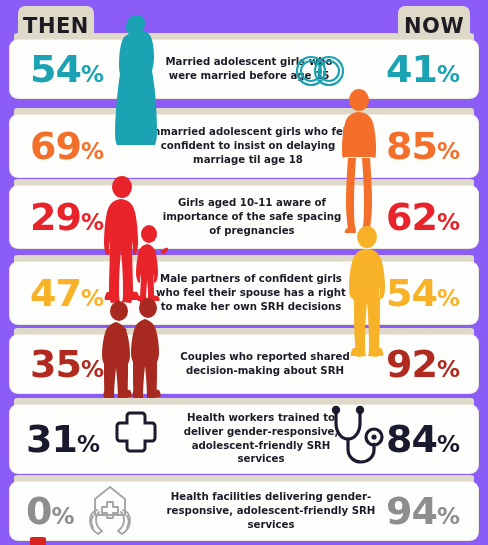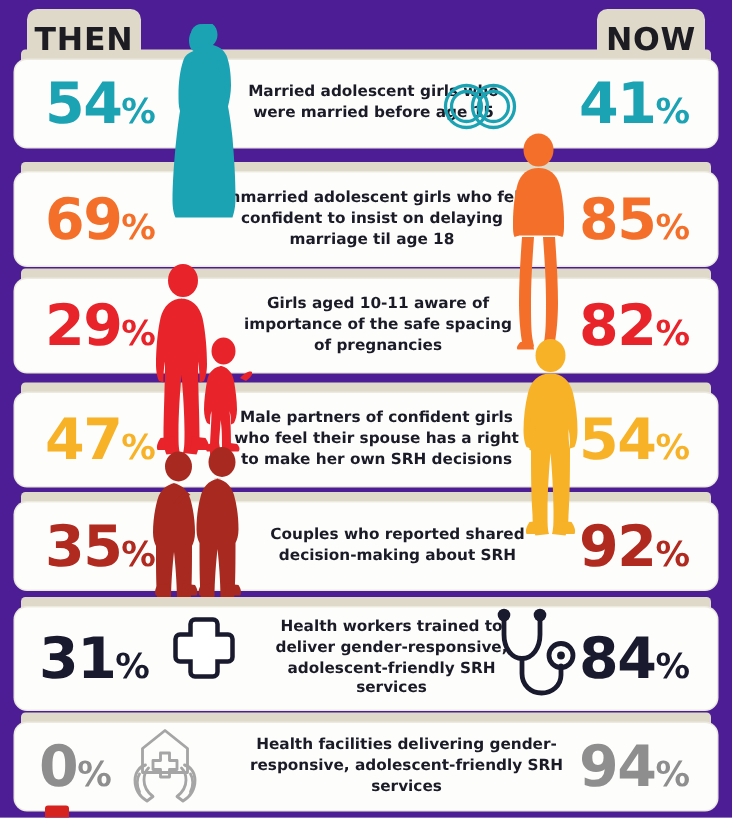--- a/index.html
+++ b/index.html
@@ -10,21 +10,21 @@
     background: #ffffff;
     font-family: "Liberation Sans", sans-serif;
     overflow: hidden;
     position: relative;
   }
 
   #infographic {
     position: relative;
     width: 488px;
     height: 545px;
-    background: #4c1d95;
+    background: #8b5cf6;
   }
 
   
   .tab {
     position: absolute;
     top: 6px;
     height: 40px;
     background: #ded9c8;
     border-radius: 7px 7px 0 0;
     display: flex;
@@ -173,21 +173,21 @@
       <span class="num">85</span><span class="sign">%</span>
     </div>
   </div>
 
   <div class="row" id="row-2">
     <div class="pct pct-left" style="color:#e8232a">
       <span class="num">29</span><span class="sign">%</span>
     </div>
     <div class="caption" style="left:152px;width:180px">Girls aged 10-11 aware of importance of the safe spacing of pregnancies</div>
     <div class="pct pct-right" style="color:#e8232a">
-      <span class="num">82</span><span class="sign">%</span>
+      <span class="num">62</span><span class="sign">%</span>
     </div>
   </div>
 
   <div class="row" id="row-3">
     <div class="pct pct-left" style="color:#f7b227">
       <span class="num">47</span><span class="sign">%</span>
     </div>
     <div class="caption" style="left:140px;width:202px">Male partners of confident girls who feel their spouse has a right to make her own SRH decisions</div>
     <div class="pct pct-right" style="color:#f7b227">
       <span class="num">54</span><span class="sign">%</span>

